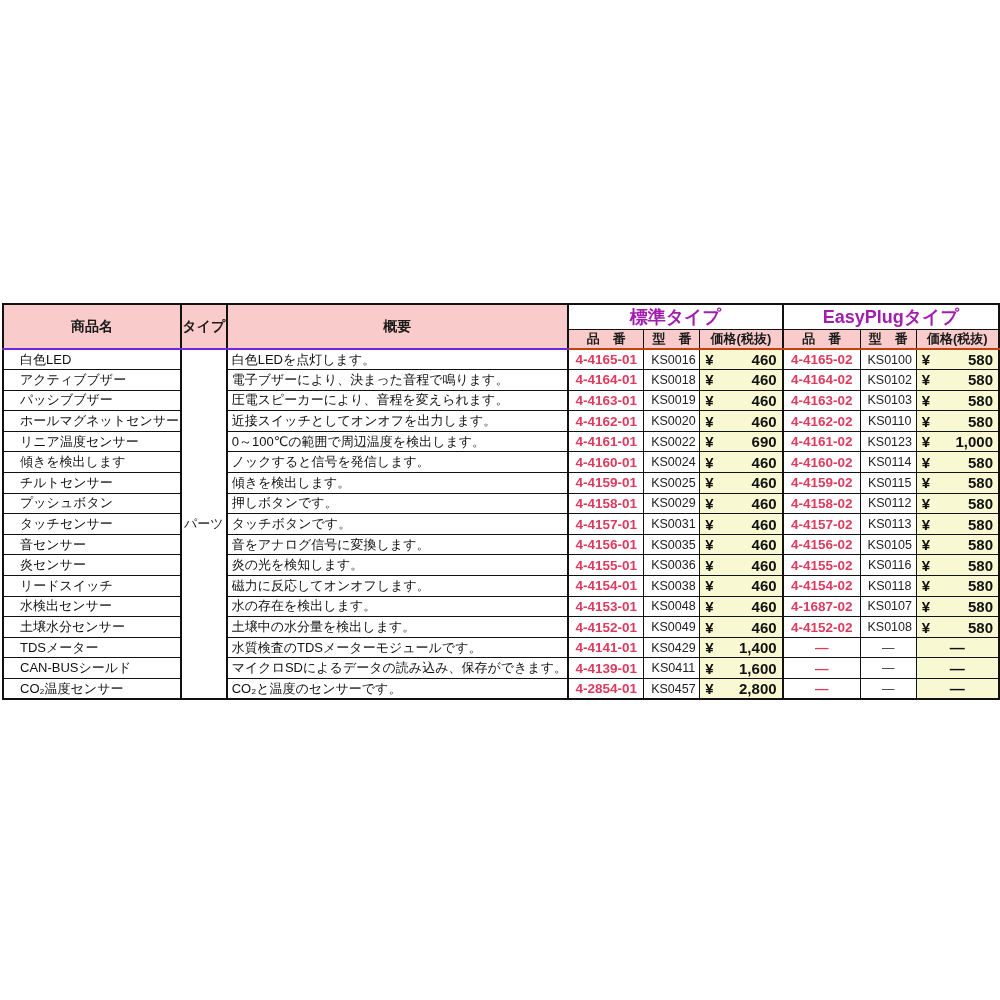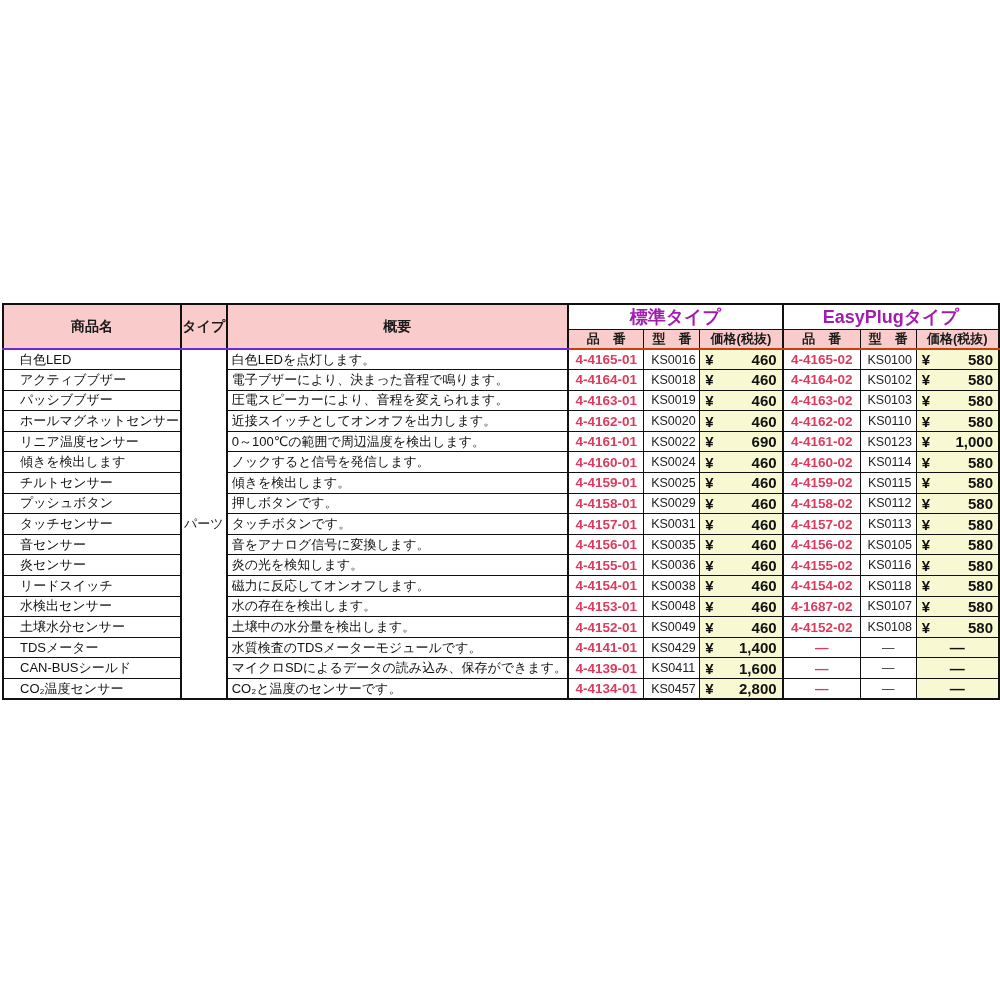--- a/index.html
+++ b/index.html
@@ -397,21 +397,21 @@
           <td class="c-model dash">—</td>
           <td class="c-price">
             <div class="pw dash">
               <span class="amt">—</span>
             </div>
           </td>
         </tr>
         <tr class="data">
           <td class="c-name">CO₂温度センサー</td>
           <td class="c-desc bl2">CO₂と温度のセンサーです。</td>
-          <td class="c-part bl2">4-4134-01</td>
+          <td class="c-part bl2">4-2854-01</td>
           <td class="c-model">KS0457</td>
           <td class="c-price">
             <div class="pw">
               <span class="yen">¥</span>
               <span class="amt">2,800</span>
             </div>
           </td>
           <td class="c-part bl2">—</td>
           <td class="c-model dash">—</td>
           <td class="c-price">

